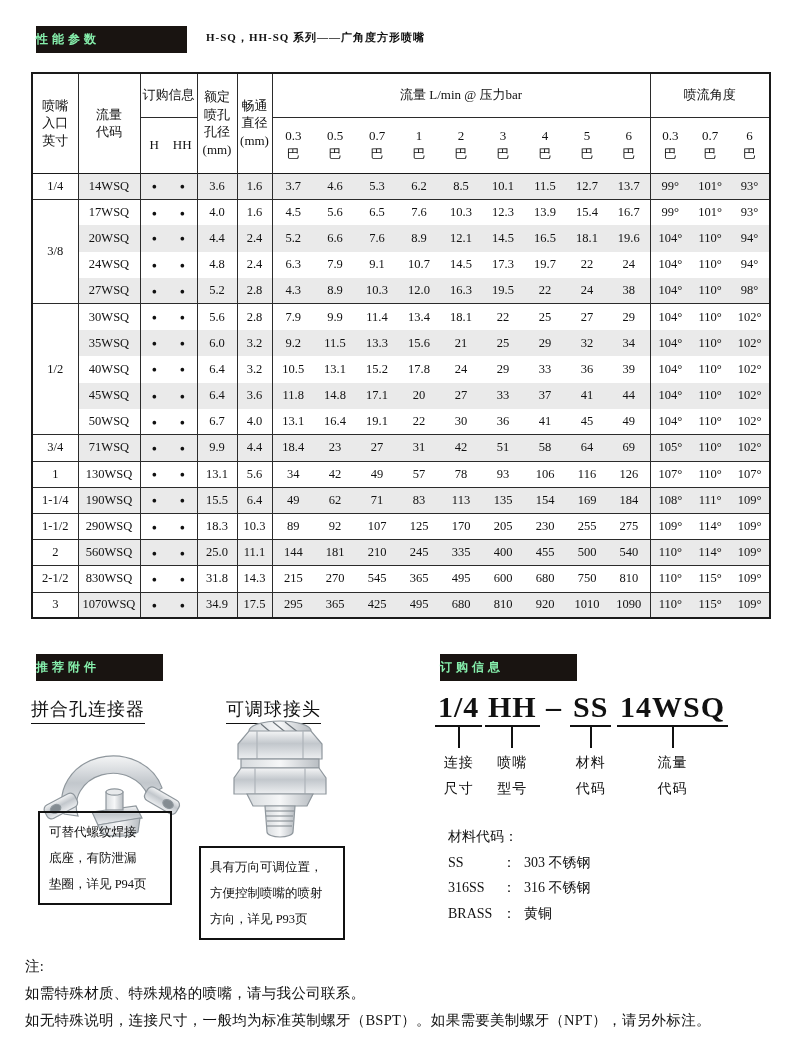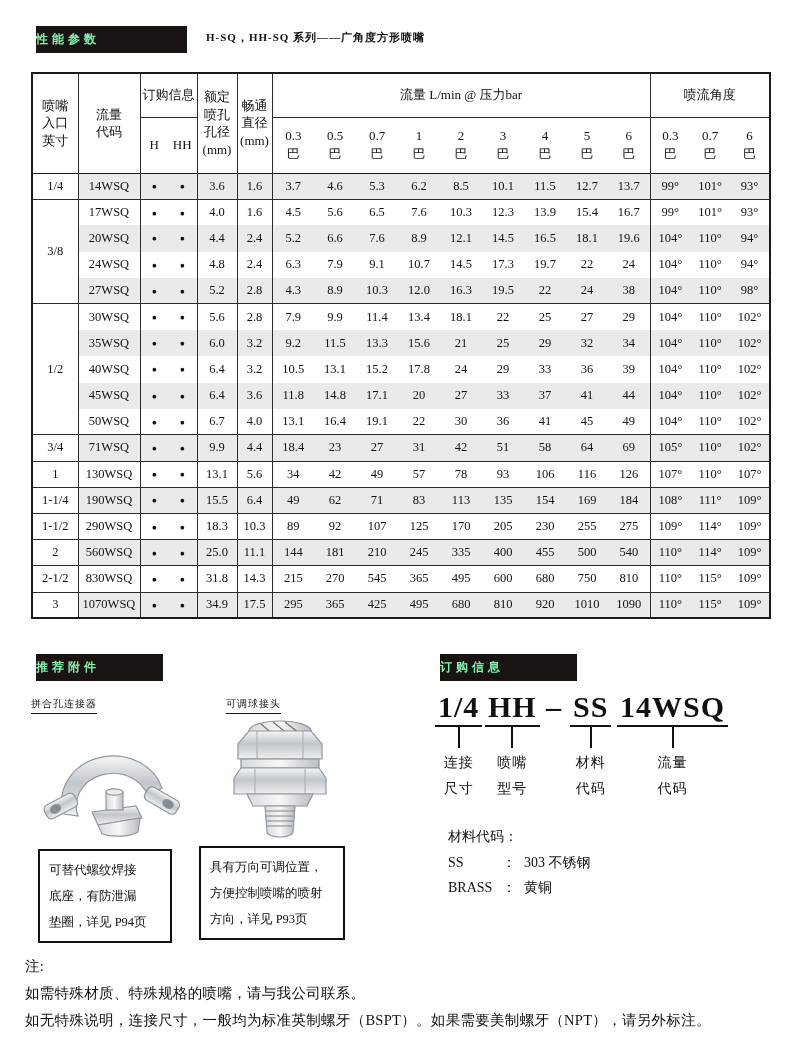--- a/index.html
+++ b/index.html
@@ -28,28 +28,28 @@
   tbody { border-top:1px solid #2b2b2b; }
   tbody tr { height:26.2px; }
   td { font-size:12.5px; }
   .br { border-right:1px solid #2b2b2b; }
   .bb { border-bottom:1px solid #2b2b2b; }
   td.bullet { font-size:8.5px; }
   td.sh { background:#eaeaea; }
   td.inlet { background:#ffffff; }
 
   
-  .acc-title { position:absolute; top:697px; font-size:10px; letter-spacing:1px;
+  .acc-title { position:absolute; top:697px; font-size:18px; letter-spacing:1px;
     border-bottom:1.5px solid #111; padding-bottom:2px; }
   .t1 { left:31px; } .t2 { left:226px; }
   .acc-img { position:absolute; }
   .img1 { left:40px; top:726px; }
   .img2 { left:227px; top:714px; }
   .acc-box { position:absolute; border:2px solid #111; font-size:12.5px; line-height:26px; padding:6px 9px; }
-  .box1 { left:38px;  top:849px; width:112px; }
+  .box1 { left:38px;  top:811px; width:112px; }
   .box2 { left:199px; top:846px; width:124px; }
 
   
   .ord-col { position:absolute; top:690px; display:flex; flex-direction:column; align-items:center; }
   .oc1 { left:435px; } .oc2 { left:485px; } .oc3 { left:570px; } .oc4 { left:617px; }
   .ord-token { font-size:30px; font-weight:bold; line-height:34px; letter-spacing:1px;
     border-bottom:2.5px solid #111; padding:0 3px 1px; }
   .ord-tick { width:0; height:21px; border-left:2px solid #111; }
   .ord-label { font-size:14px; line-height:26px; text-align:center; margin-top:2px; letter-spacing:1px; }
   .ord-dash { position:absolute; left:546px; top:690px; font-size:30px; font-weight:bold; line-height:34px; }
@@ -546,20 +546,21 @@
 <div class="ord-col oc4">
   <div class="ord-token">14WSQ</div>
   <div class="ord-tick"></div>
   <div class="ord-label">流量<br>代码</div>
 </div>
 
 <div class="materials">
   <div class="mat-title">材料代码：</div>
   <div id="mat-rows">
       <div><span class="mat-code">SS</span><span class="mat-colon">：</span><span>303 不锈钢</span></div>
+      <div><span class="mat-code">316SS</span><span class="mat-colon">：</span><span>316 不锈钢</span></div>
       <div><span class="mat-code">BRASS</span><span class="mat-colon">：</span><span>黄铜</span></div>
     </div>
 </div>
 
 <div class="notes">
   <div>注:</div>
   <div>如需特殊材质、特殊规格的喷嘴，请与我公司联系。</div>
   <div>如无特殊说明，连接尺寸，一般均为标准英制螺牙（BSPT）。如果需要美制螺牙（NPT），请另外标注。</div>
 </div>
 

